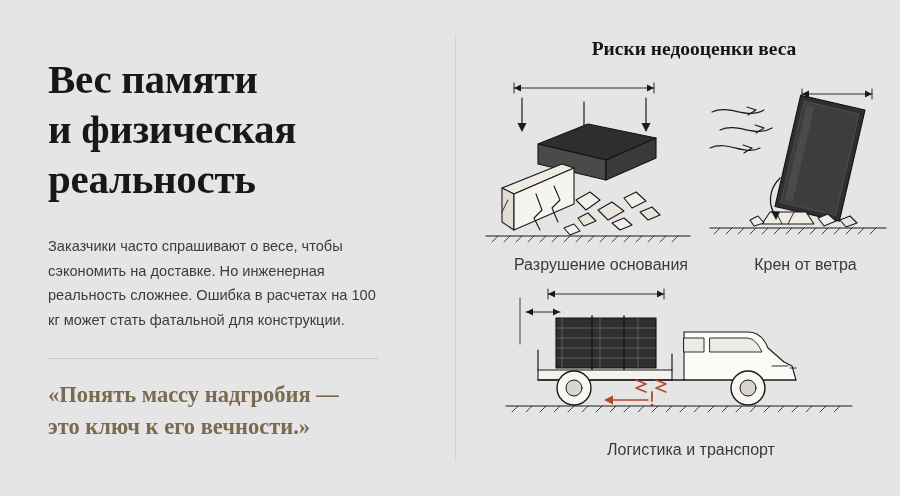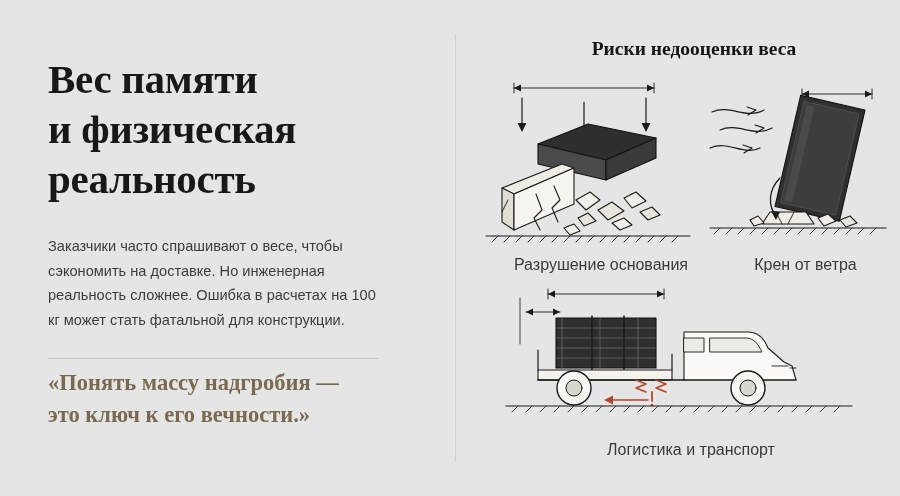--- a/index.html
+++ b/index.html
@@ -44,21 +44,21 @@
     color: #3c3c3c;
     max-width: 335px;
   }
   #divider-rule {
     margin-top: 26px;
     width: 330px;
     height: 1px;
     background: #cfc7b6;
   }
   #pull-quote {
-    margin-top: 8px;
+    margin-top: 20px;
     font-family: "Liberation Serif", serif;
     font-weight: bold;
     font-size: 22.5px;
     line-height: 1.42;
     color: #7a6a4f;
     max-width: 340px;
     white-space: pre-line;
   }
   
   #vertical-separator {

